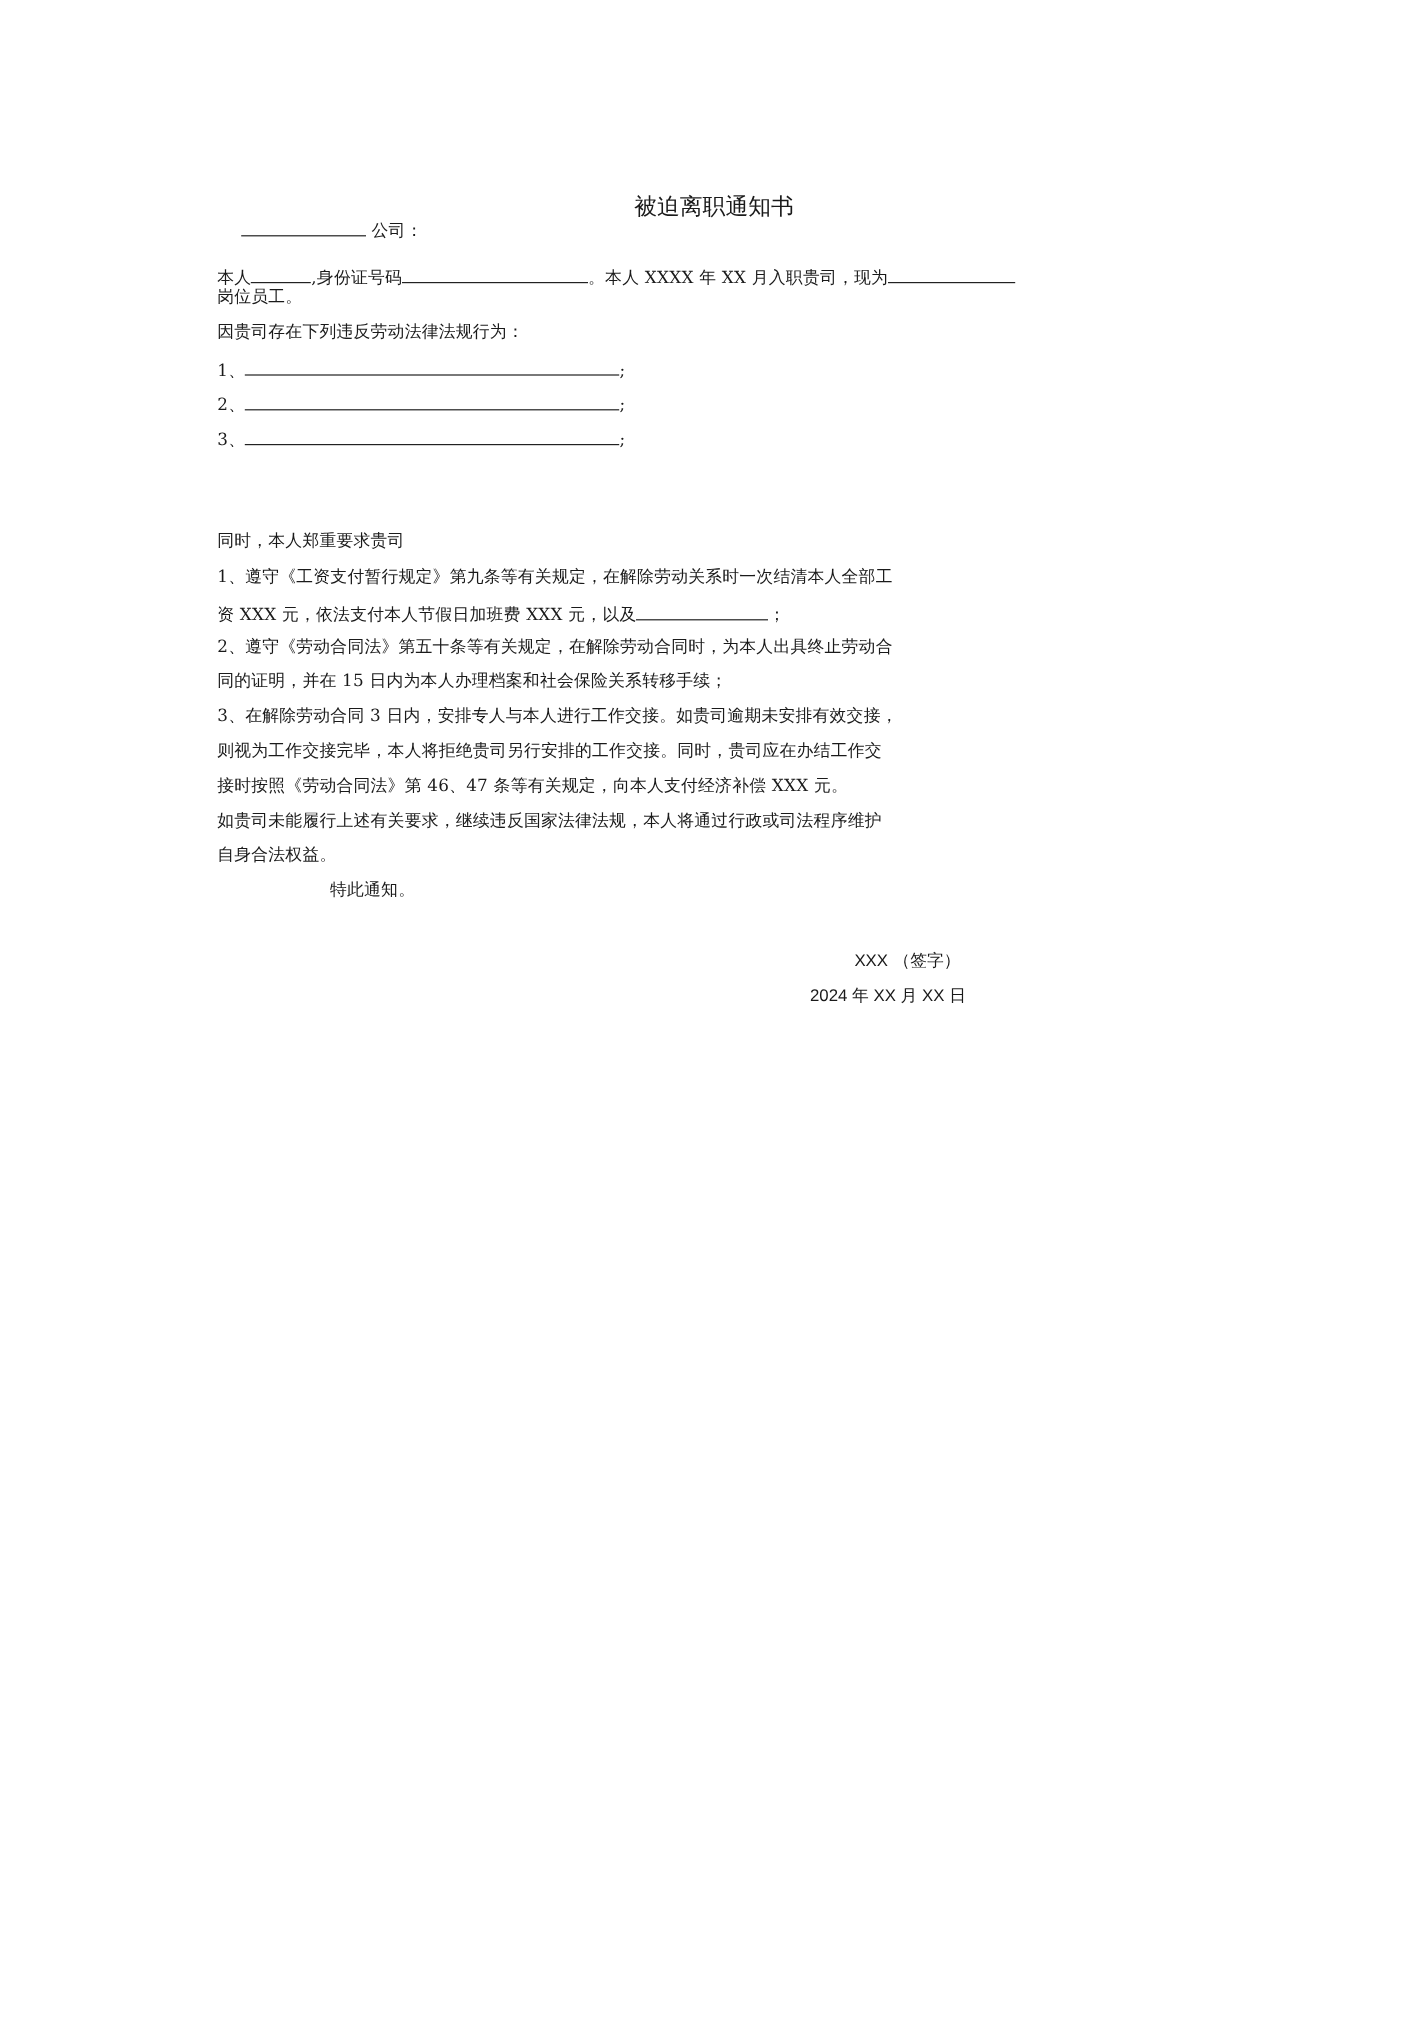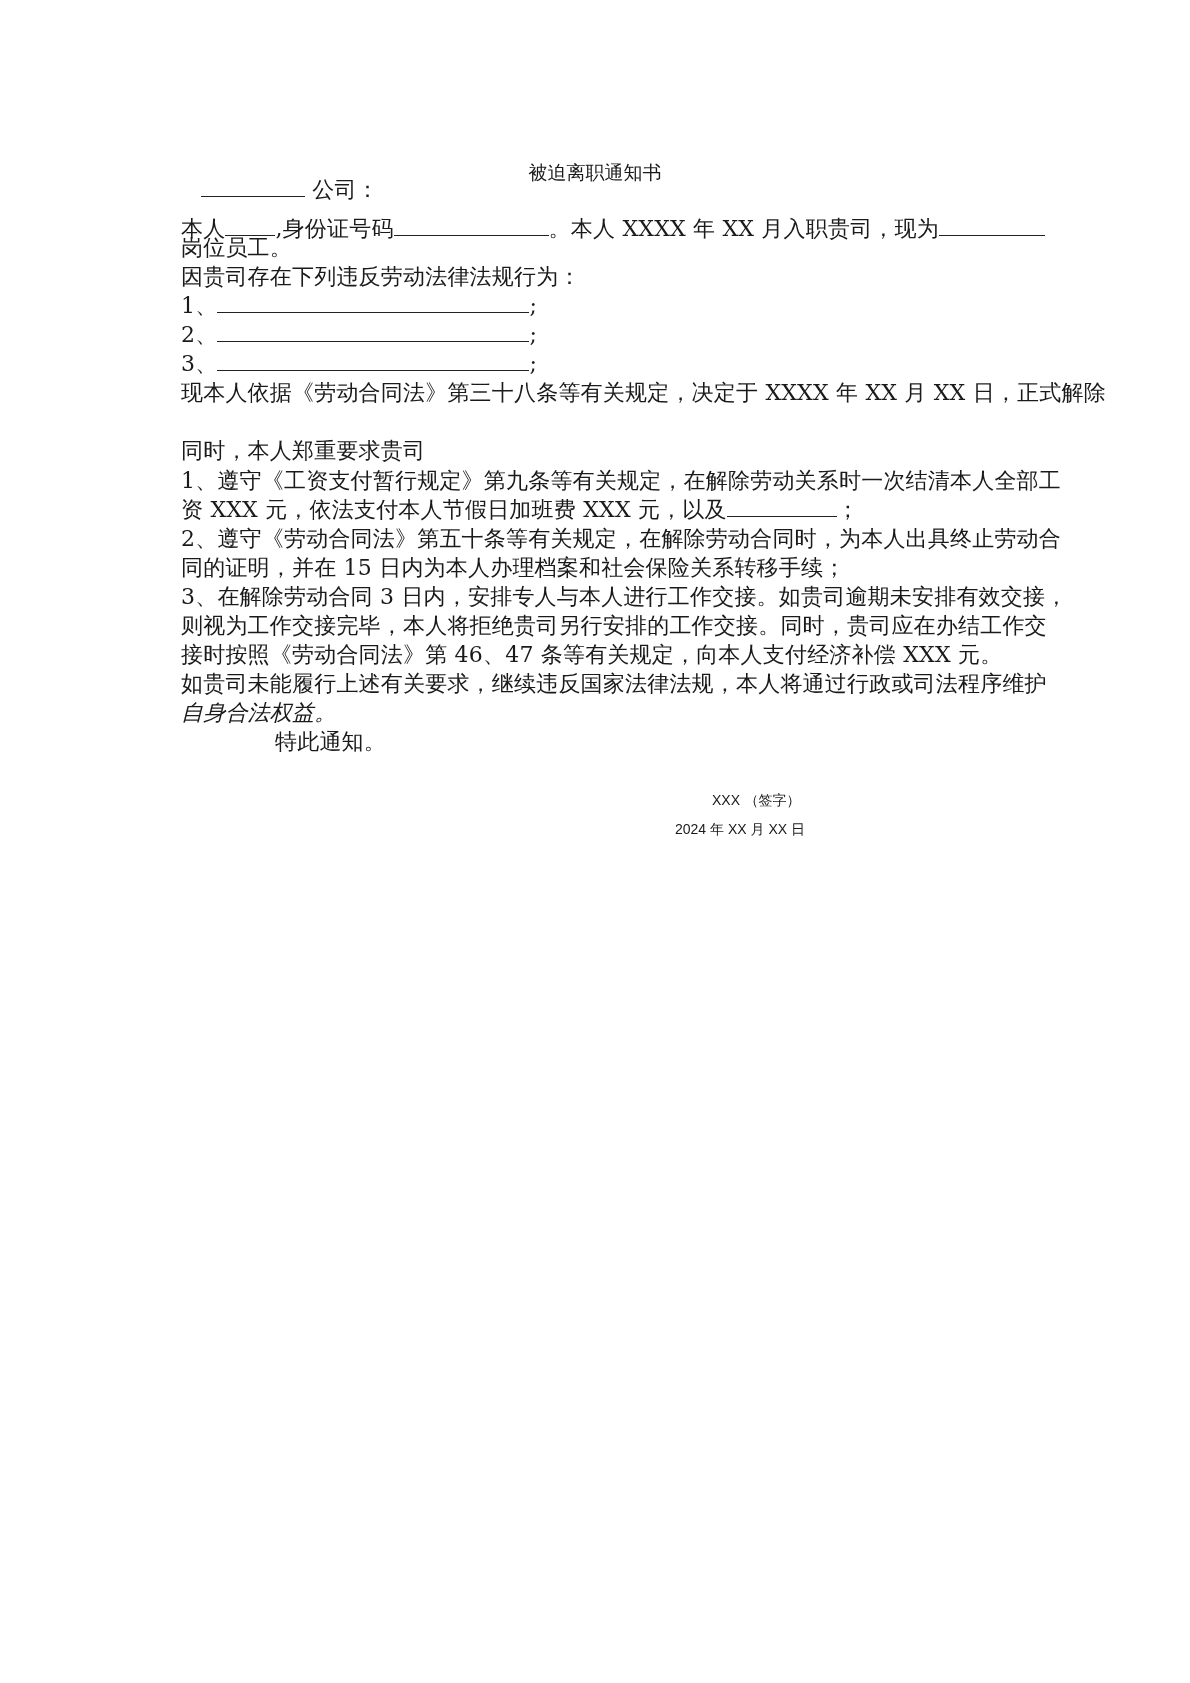--- a/index.html
+++ b/index.html
@@ -1,21 +1,21 @@
 <!DOCTYPE html>
 <html><head>
   <meta charset="utf-8">
   <style>
     html, body { margin: 0; padding: 0; background: #ffffff; }
     body { width: 1190px; height: 1683px; position: relative; overflow: hidden;
       font-family: "DejaVu Serif", "Liberation Serif", serif; color: #1a1a1a; }
     .page { position: absolute; left: 0; top: 0; width: 1030px; height: 1683px; background: #fff; }
     .title { position: absolute; top: 160px; left: 0; width: 1190px; text-align: center;
       font-size: 19px; line-height: 24px; }
-    .line { position: absolute; left: 181px; width: 840px; font-size: 22px; line-height: 24px;
+    .line { position: absolute; left: 181px; width: 840px; font-size: 14px; line-height: 24px;
       white-space: nowrap; letter-spacing: 0.2px; }
     .blank { display: inline-block; border-bottom: 1.2px solid #222; height: 18px; vertical-align: baseline; }
     .sign { position: absolute; font-size: 14px; line-height: 24px; white-space: nowrap; }
     .sans { font-family: "Liberation Sans", sans-serif; }
   </style>
 </head>
 <body>
 
 <div class="page">
 
@@ -35,38 +35,37 @@
   <div class="line" style="top:294px;">
     <span>1、</span><span class="blank" style="width:312px;"></span><span>;</span>
   </div>
   <div class="line" style="top:323px;">
     <span>2、</span><span class="blank" style="width:312px;"></span><span>;</span>
   </div>
   <div class="line" style="top:352px;">
     <span>3、</span><span class="blank" style="width:312px;"></span><span>;</span>
   </div>
 
-  <div class="line" style="top:381px;">现本人依据《劳动合同法》第三十八条等有关规定，决定于 XXXX 年 XX 月 XX 日，正式解除</div>
 
   <div class="line" style="top:439px;">同时，本人郑重要求贵司</div>
 
   <div class="line" style="top:469px;">1、遵守《工资支付暂行规定》第九条等有关规定，在解除劳动关系时一次结清本人全部工</div>
   <div class="line" style="top:498px;">
     <span>资 XXX 元，依法支付本人节假日加班费 XXX 元，以及</span><span class="blank" style="width:110px;"></span><span>；</span>
   </div>
 
   <div class="line" style="top:527px;">2、遵守《劳动合同法》第五十条等有关规定，在解除劳动合同时，为本人出具终止劳动合</div>
   <div class="line" style="top:556px;">同的证明，并在 15 日内为本人办理档案和社会保险关系转移手续；</div>
 
   <div class="line" style="top:585px;">3、在解除劳动合同 3 日内，安排专人与本人进行工作交接。如贵司逾期未安排有效交接，</div>
   <div class="line" style="top:614px;">则视为工作交接完毕，本人将拒绝贵司另行安排的工作交接。同时，贵司应在办结工作交</div>
   <div class="line" style="top:643px;">接时按照《劳动合同法》第 46、47 条等有关规定，向本人支付经济补偿 XXX 元。</div>
 
   <div class="line" style="top:672px;">如贵司未能履行上述有关要求，继续违反国家法律法规，本人将通过行政或司法程序维护</div>
-  <div class="line" style="top:701px;font-style:italic;">自身合法权益。</div>
+  <div class="line" style="top:701px;">自身合法权益。</div>
 
   <div class="line" style="top:730px; left:275px;">特此通知。</div>
 
   <div class="sign" style="top:788px; left:712px;">
     <span class="sans">XXX</span>
     <span>（签字）</span>
   </div>
 
   <div class="sign sans" style="top:817px; left:655px;margin-left:20px;">2024 年 XX 月 XX 日</div>
 

